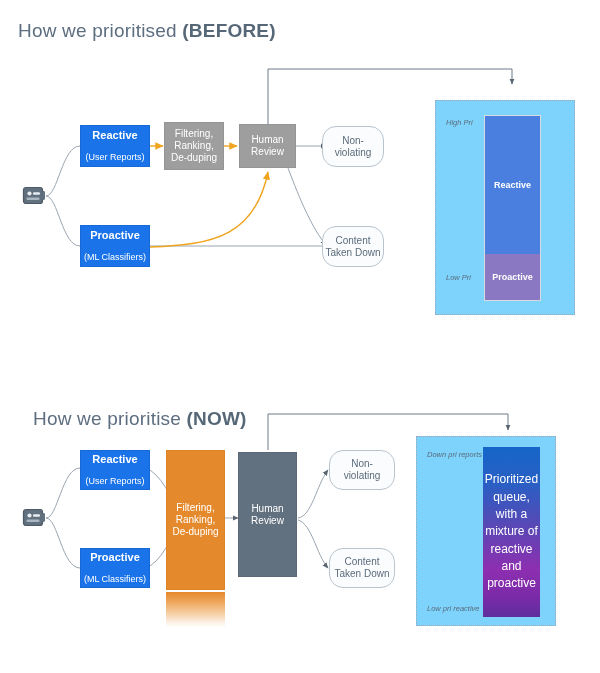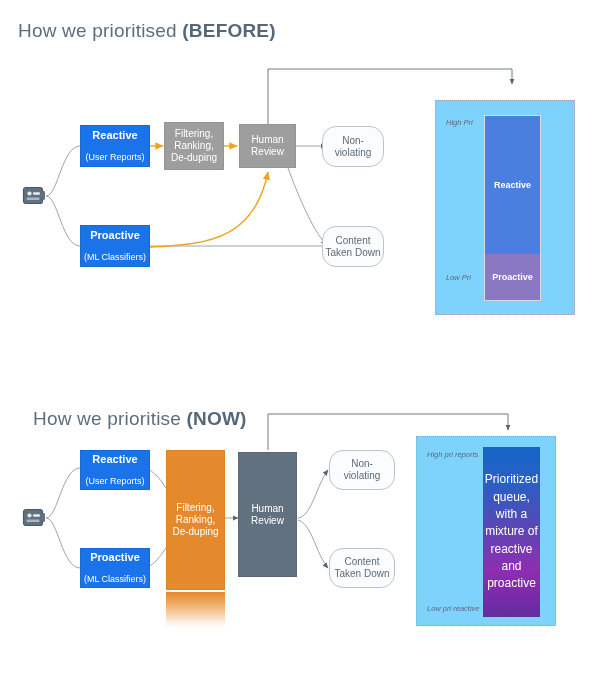--- a/index.html
+++ b/index.html
@@ -246,20 +246,20 @@
     <span>Non-</span>
     <span>violating</span>
   </div>
 
   <div class="node pill" style="left:329px;top:208px;width:66px;height:40px;">
     <span>Content</span>
     <span>Taken Down</span>
   </div>
 
   <div class="panel" style="left:416px;top:96px;width:140px;height:190px;">
-    <div class="pri-label" style="left:10px;top:13px;">High pri reports</div>
+    <div class="pri-label" style="left:10px;top:13px;">Down pri reports</div>
     <div class="pri-label" style="left:10px;top:167px;">Low pri reactive</div>
 
     <div class="bar bar-gradient" style="left:66px;top:10px;width:57px;height:170px;">
       <div class="qtext">Prioritized queue, with a mixture of reactive and proactive</div>
     </div>
   </div>
 </div>
 
 </body></html>

